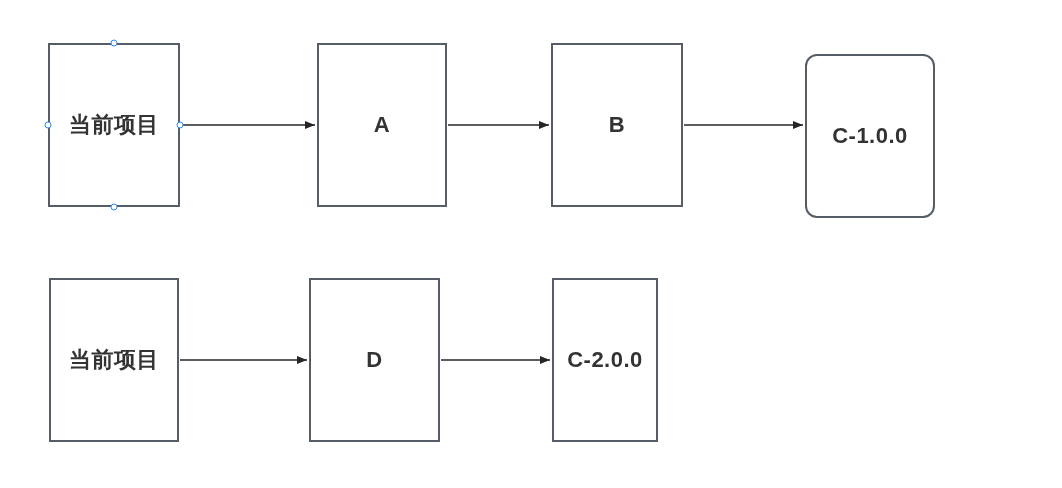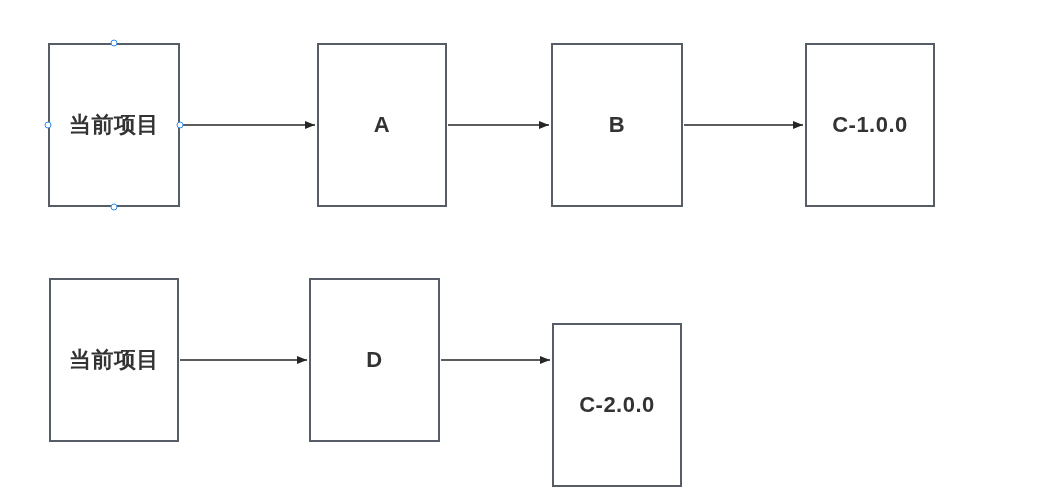--- a/index.html
+++ b/index.html
@@ -60,24 +60,24 @@
     border-radius:50%;
   }
   .h-top{left:50%;top:-2px;transform:translate(-50%,-50%);}
   .h-bottom{left:50%;bottom:-2px;transform:translate(-50%,50%);}
   .h-left{top:50%;left:-2px;transform:translate(-50%,-50%);}
   .h-right{top:50%;right:-2px;transform:translate(50%,-50%);}
   
   .n-cp1{left:48px;top:43px;width:132px;height:164px;}
   .n-a  {left:317px;top:43px;width:130px;height:164px;}
   .n-b  {left:551px;top:43px;width:132px;height:164px;}
-  .n-c1 {left:805px;top:43px;width:130px;height:164px;}
+  .n-c1 {left:805px;top:54px;width:130px;height:164px;border-radius:12px;}
   .n-cp2{left:49px;top:278px;width:130px;height:164px;}
   .n-d  {left:309px;top:278px;width:131px;height:164px;}
-  .n-c2 {left:552px;top:278px;width:130px;height:164px;margin-top:45px;}
+  .n-c2 {left:552px;top:278px;width:106px;height:164px;}
 </style>
 </head>
 <body>
 
 <div class="canvas">
 
   <svg class="edges" viewBox="0 0 1062 488">
     <defs>
       <marker id="arrow" viewBox="0 0 10 8" refX="10" refY="4" markerWidth="10" markerHeight="8" markerUnits="userSpaceOnUse" orient="auto">
         <path class="arrowhead" d="M0,0 L10,4 L0,8 Z"></path>

